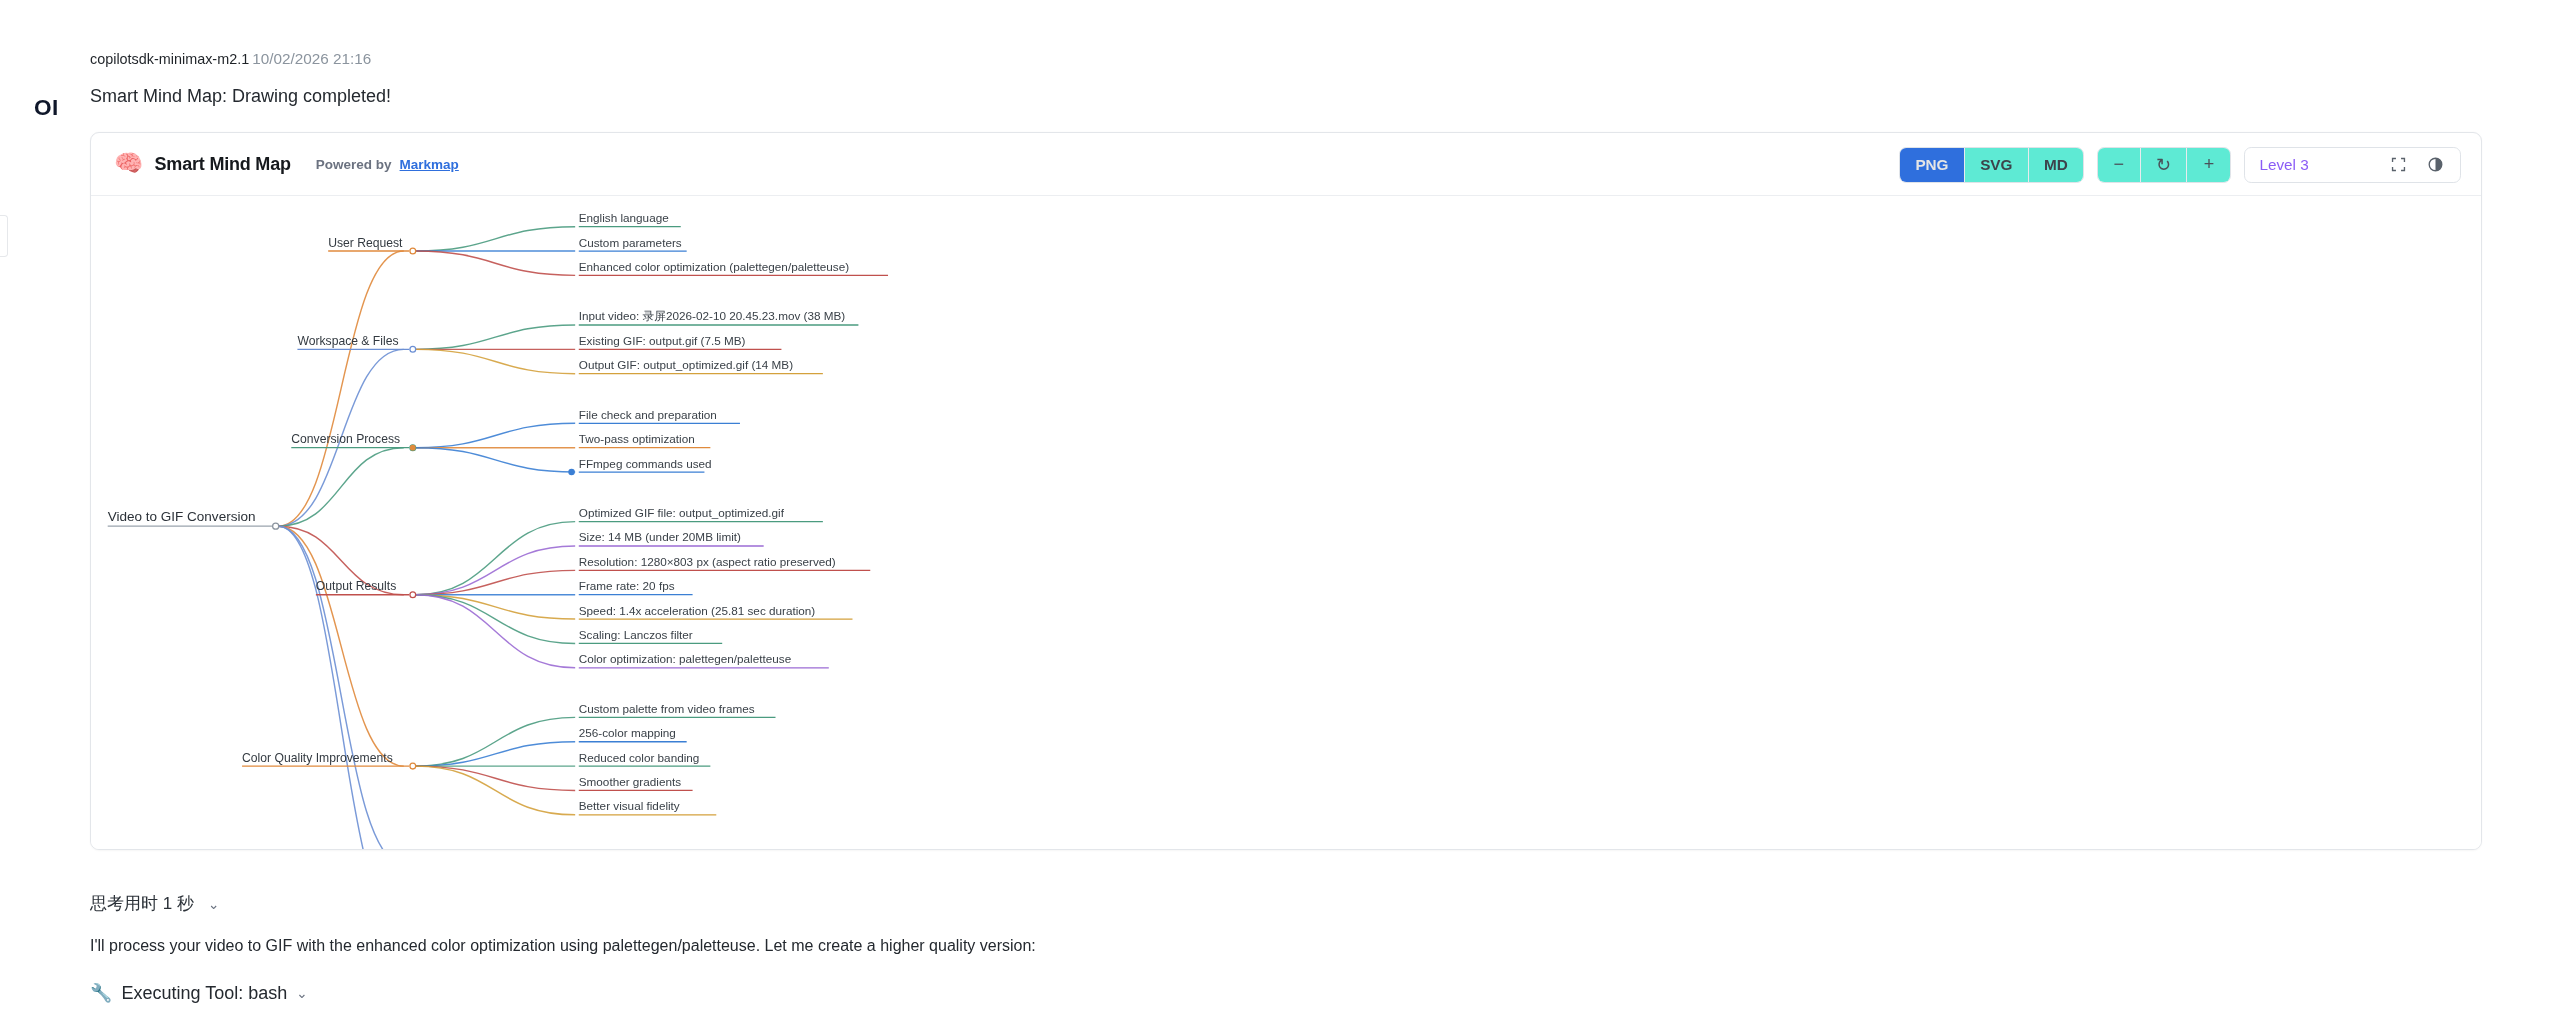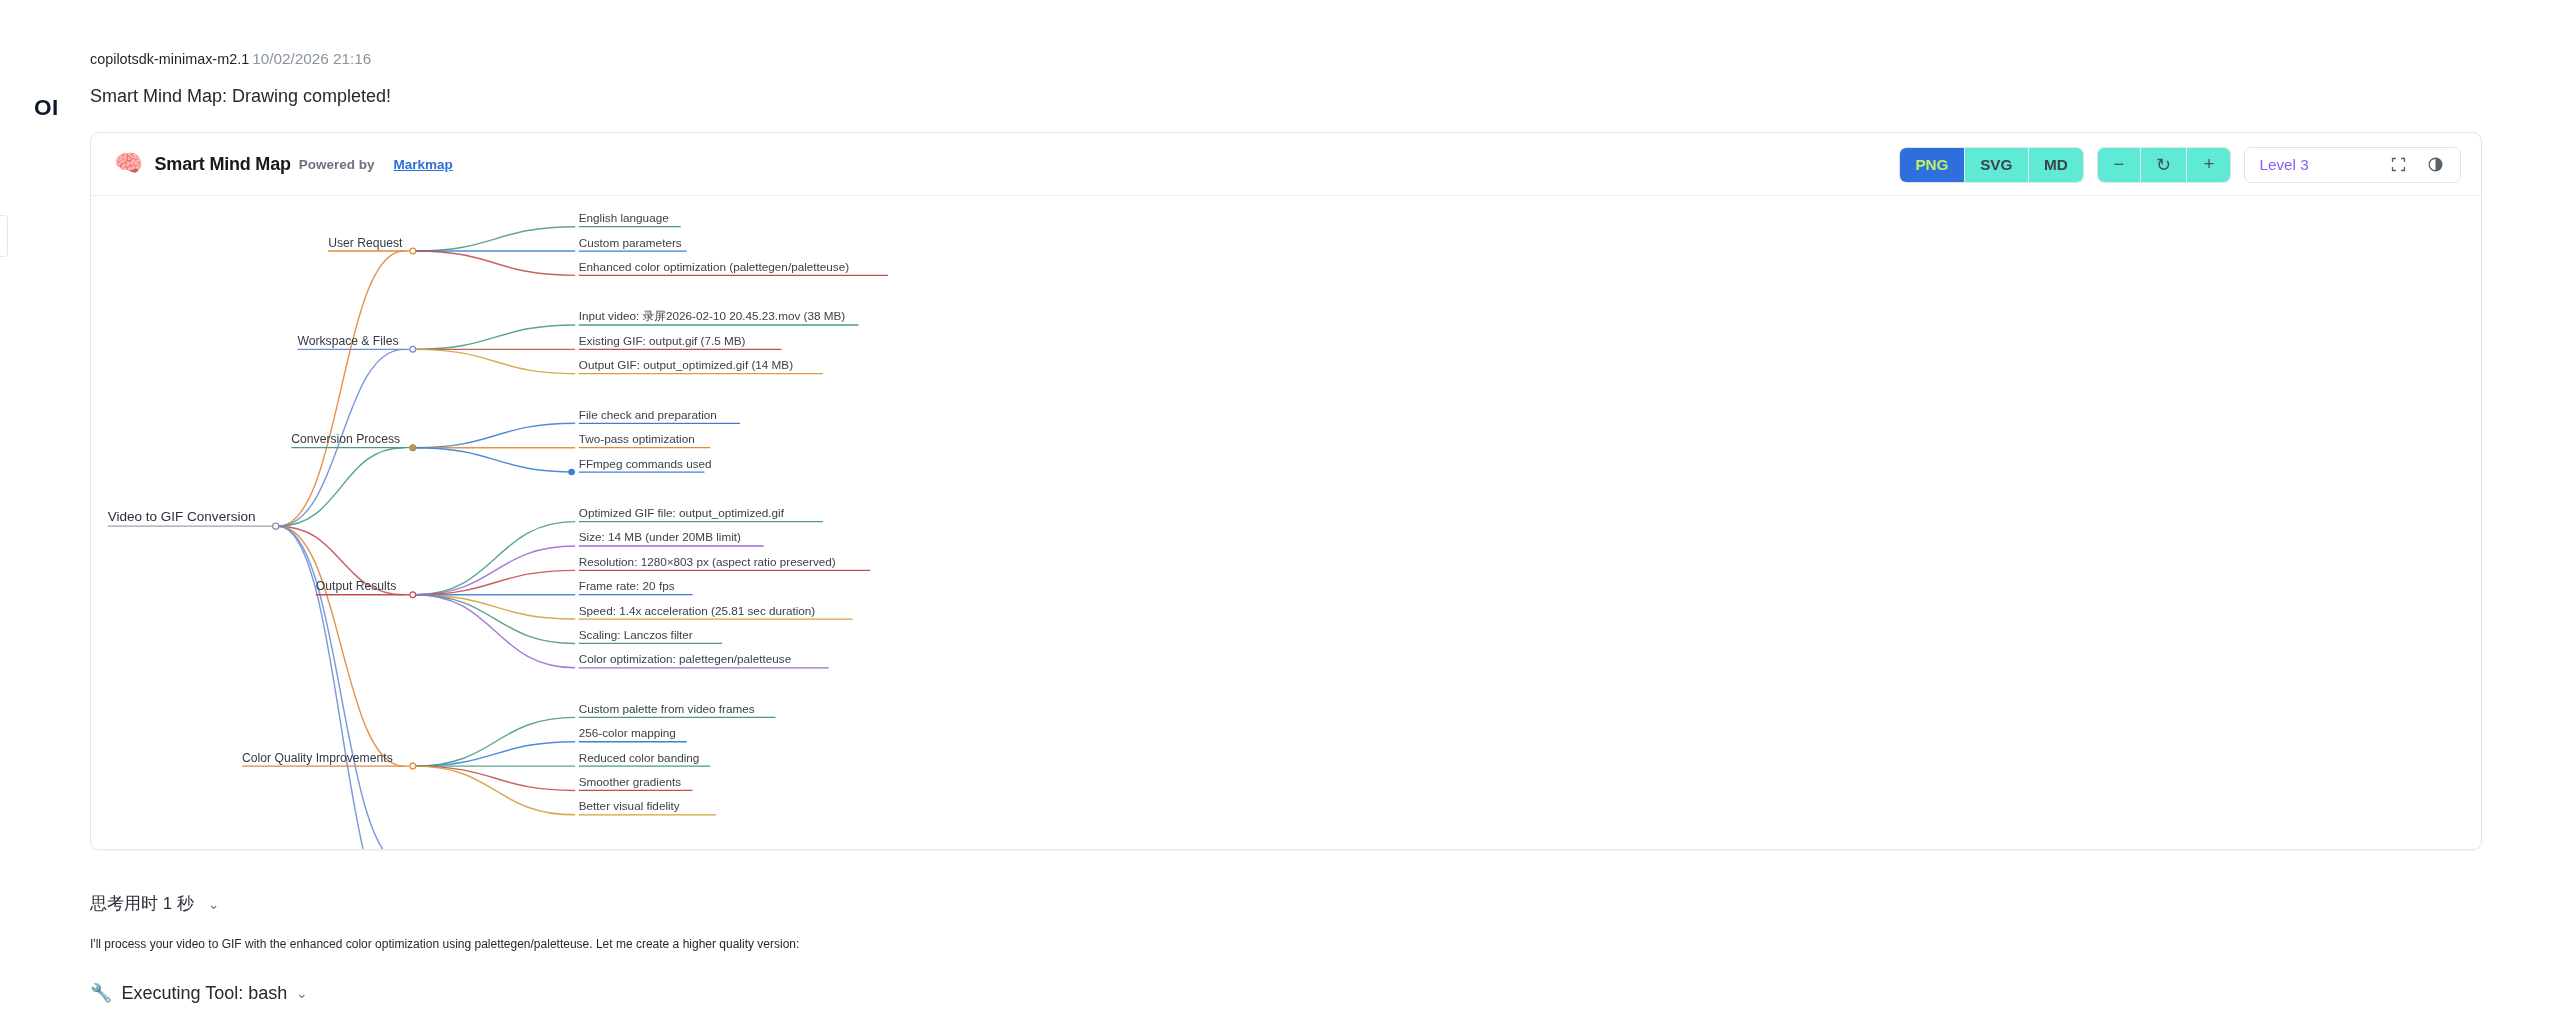--- a/index.html
+++ b/index.html
@@ -48,41 +48,41 @@
   .card-toolbar {
     position: relative; height: 63px; width: 100%;
     border-bottom: 0.9px solid #eceef1;
     display: flex; align-items: center;
     padding: 0 23.5px;
   }
   .brand { display: flex; align-items: center; gap: 10.8px; }
   .brand-glyph { font-size: 23.5px; line-height: 1; }
   .brand-title { font-size: 18px; font-weight: 700; color: #16191d; letter-spacing: -0.2px; }
   .powered {
-    margin-left: 8px; font-size: 13.5px; font-weight: 700; color: #6b7280;
-    display: flex; align-items: baseline; gap: 19px;
+    margin-left: 25px; font-size: 13.5px; font-weight: 700; color: #6b7280;
+    display: flex; align-items: baseline; gap: 8px;
   }
   .powered a { color: #2f6fdd; text-decoration: underline; font-weight: 700; }
 
   .toolbar-right {
     position: absolute; right: 20px; top: 0; height: 63px;
     display: flex; align-items: center; gap: 12.6px;
   }
   .seg {
     display: flex; align-items: center;
     border: 0.9px solid #dfe3e8; border-radius: 7.2px; overflow: hidden;
     height: 36px; background: #fff;
   }
   .seg > .seg-btn {
     height: 100%; display: flex; align-items: center; justify-content: center;
     padding: 0 15.3px; font-size: 15.3px; font-weight: 700; color: #3c434b;
     background: #5eead4; border: none; border-right: 0.9px solid #e8ebee; cursor: pointer;
   }
   .seg > .seg-btn:last-child { border-right: none; }
-  .seg > .seg-btn.active { background: #2f6fdd; color: #bef264; }
+  .seg > .seg-btn.active { background: #2f6fdd; color: #e5e5e5; }
   .seg.zoom > .seg-btn { min-width: 43px; font-size: 18px; font-weight: 400; color: #4a5159; }
   .seg.level { min-width: 217px; padding: 0; justify-content: space-between; }
   .level-label { padding: 0 14.4px; font-size: 15.3px; color: #8b5cf6; font-weight: 400; }
   .level-icons { display: flex; align-items: center; gap: 3.6px; padding-right: 7.2px; }
   .icon-btn {
     width: 34px; height: 34px; display: flex; align-items: center; justify-content: center;
     color: #5a626b; cursor: pointer; background: transparent; border: none;
   }
   .icon-btn svg { display: block; }
 
@@ -92,21 +92,21 @@
 
   
   .think-row {
     position: absolute; left: 90px; top: 892px;
     display: flex; align-items: center; gap: 14px;
     font-size: 17px; color: #2b3138;
   }
   .chev { color: #6a7280; font-size: 13.5px; }
   .para {
     position: absolute; left: 90px; top: 937px;
-    font-size: 12px; color: #24292f;
+    font-size: 16px; color: #24292f;
   }
   .tool-row {
     position: absolute; left: 90px; top: 982px;
     display: flex; align-items: center; gap: 9px;
     font-size: 18px; color: #24292f;
   }
 </style>
 </head>
 <body>
 

